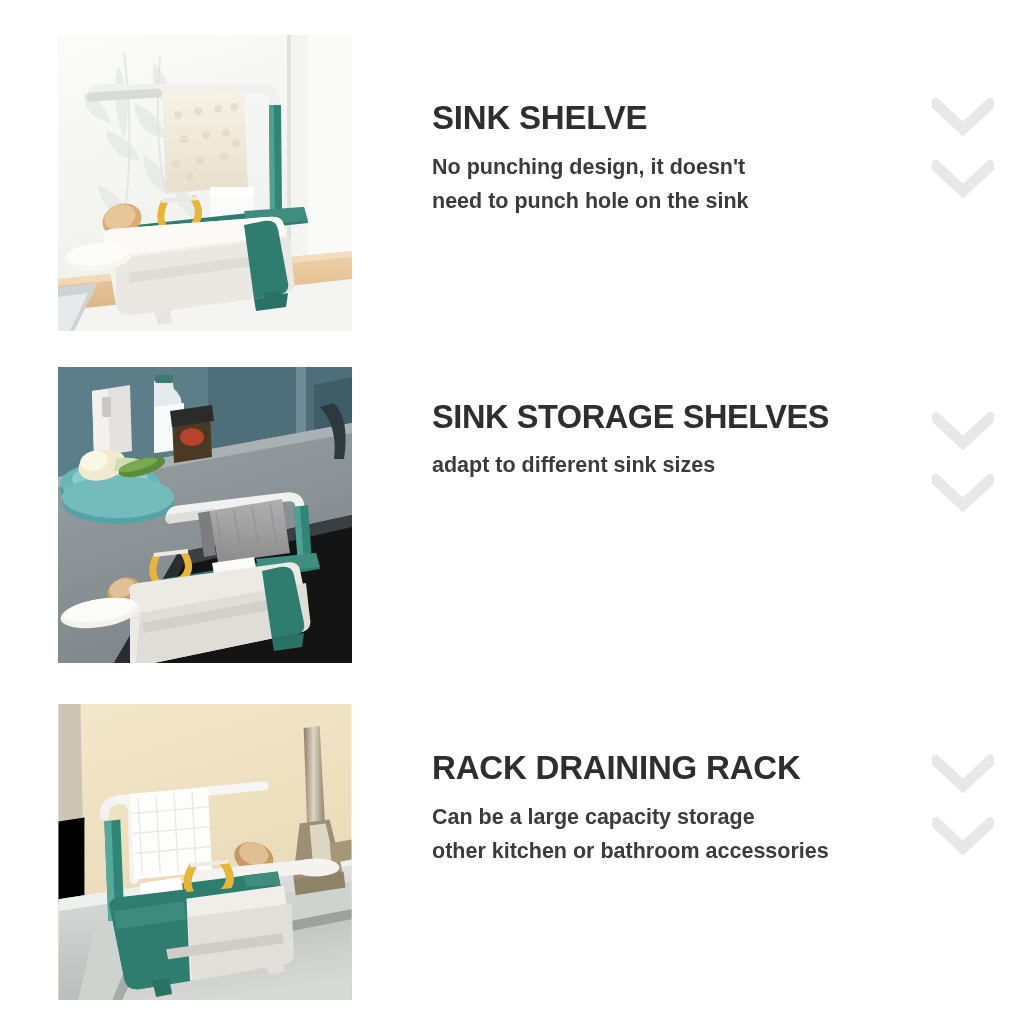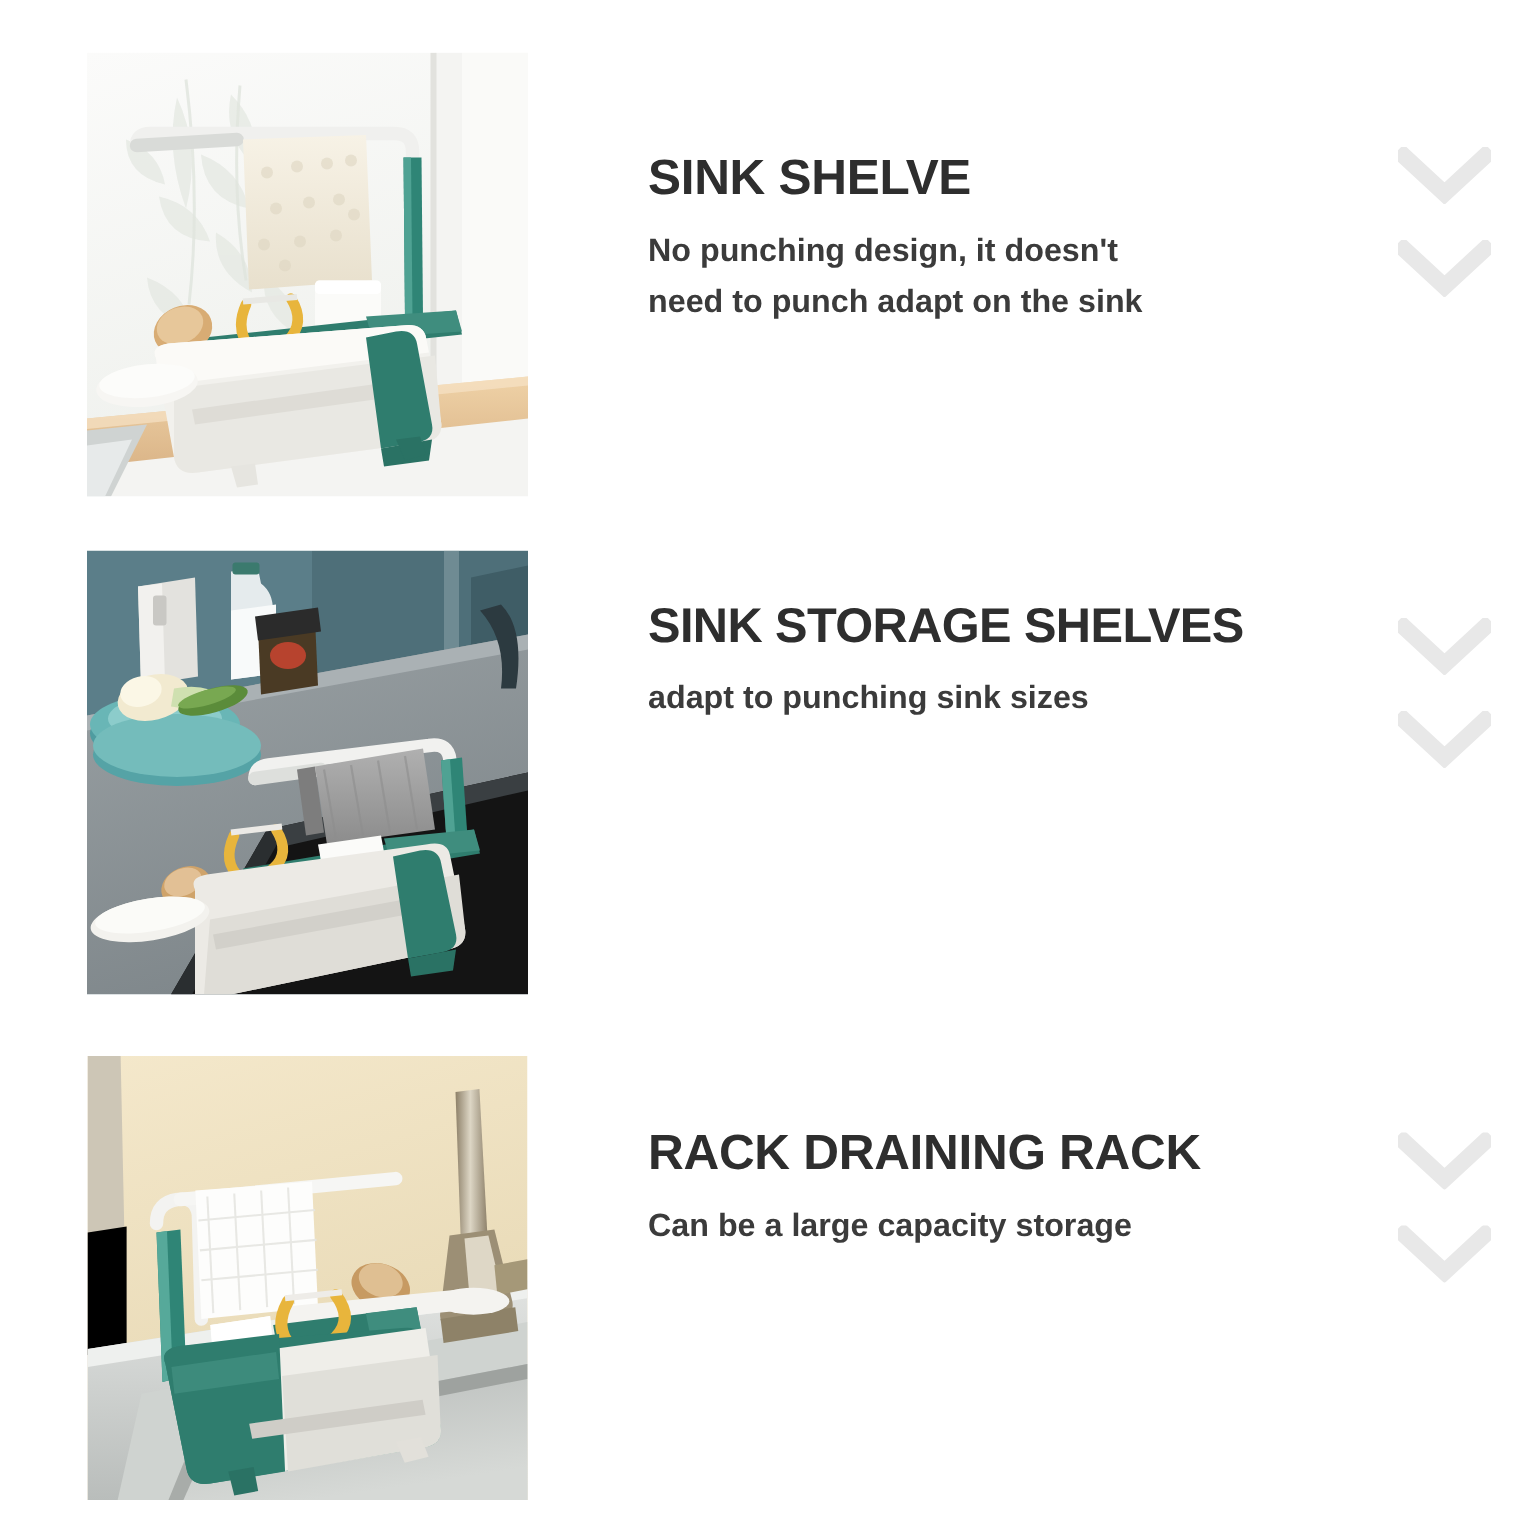--- a/index.html
+++ b/index.html
@@ -157,21 +157,21 @@
 
         <path d="M96 276 l4 14 l14 -2 l-2 -14z" fill="#e6e5e0"></path>
         <path d="M206 258 l6 14 l14 -4 l-4 -12z" fill="#2a7264"></path>
       </svg>
     </div>
 
     <div class="text-col">
       <div class="feature-title" id="title-1">SINK SHELVE</div>
       <div class="feature-desc">
         <div>No punching design, it doesn't</div>
-        <div>need to punch adapt on the sink</div>
+        <div>need to punch hole on the sink</div>
       </div>
     </div>
   </div>
 
   <div class="feature-row" id="row-2">
 
     <div class="photo">
       <svg viewBox="0 0 294 296" xmlns="http://www.w3.org/2000/svg">
         <defs>
           <linearGradient id="r2cnt" x1="0" y1="0" x2="0.4" y2="1">
@@ -264,21 +264,21 @@
         <path d="M84 256 L226 230 L228 240 L86 266 Z" fill="#d2d0ca"></path>
 
         <path d="M222 200 q12 -2 14 8 L246 256 q2 10 -10 12 L214 272 L204 204 Z" fill="#2f7d6e"></path>
         <path d="M214 272 L246 266 L244 280 L216 284 Z" fill="#2a7264"></path>
       </svg>
     </div>
 
     <div class="text-col">
       <div class="feature-title" id="title-2">SINK STORAGE SHELVES</div>
       <div class="feature-desc">
-        <div>adapt to punching sink sizes</div>
+        <div>adapt to different sink sizes</div>
       </div>
     </div>
   </div>
 
   <div class="feature-row" id="row-3">
 
     <div class="photo">
       <svg viewBox="0 0 294 297" xmlns="http://www.w3.org/2000/svg">
         <defs>
           <linearGradient id="r3wall" x1="0" y1="0" x2="0.3" y2="1">
@@ -366,20 +366,21 @@
 
         <path d="M94 278 l4 16 l16 -3 l-3 -16z" fill="#2a7264"></path>
         <path d="M206 258 l6 14 l16 -4 l-5 -13z" fill="#e2e0da"></path>
       </svg>
     </div>
 
     <div class="text-col">
       <div class="feature-title" id="title-3">RACK DRAINING RACK</div>
       <div class="feature-desc">
         <div>Can be a large capacity storage</div>
+        <div>other kitchen or bathroom accessories</div>
       </div>
     </div>
   </div>
 
   <div class="chevrons" id="chev-1">
     <span class="chevron">
       <svg width="62" height="38" viewBox="0 0 62 38">
           <path d="M4 6 L31 31 L58 6" stroke="#e8e8e8" stroke-width="11" fill="none" stroke-linecap="square" stroke-linejoin="miter"></path>
         </svg>
     </span>

